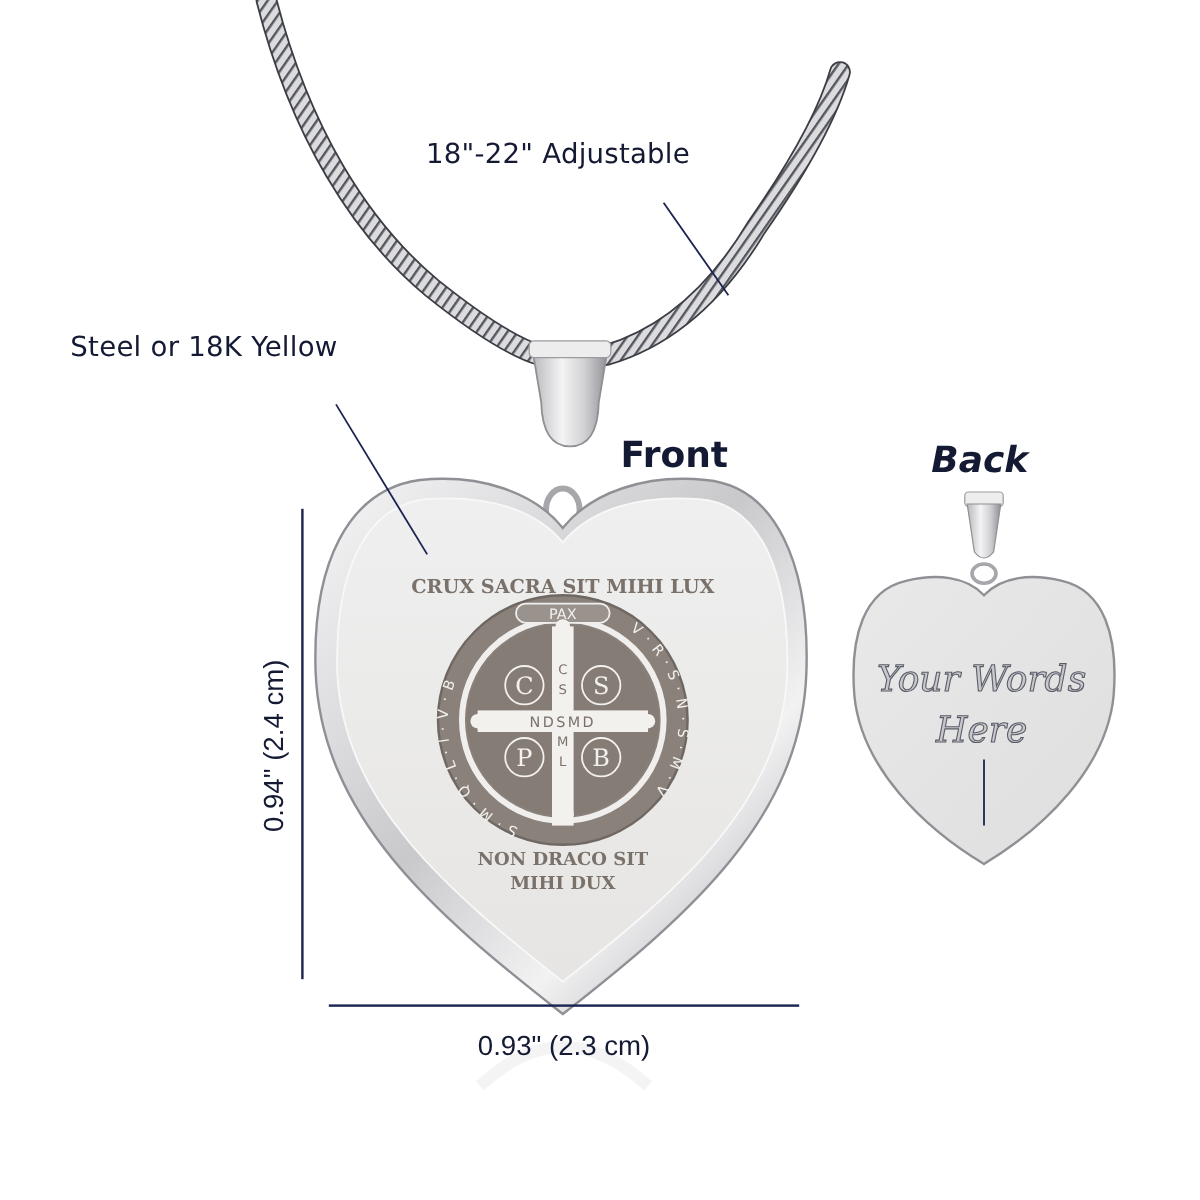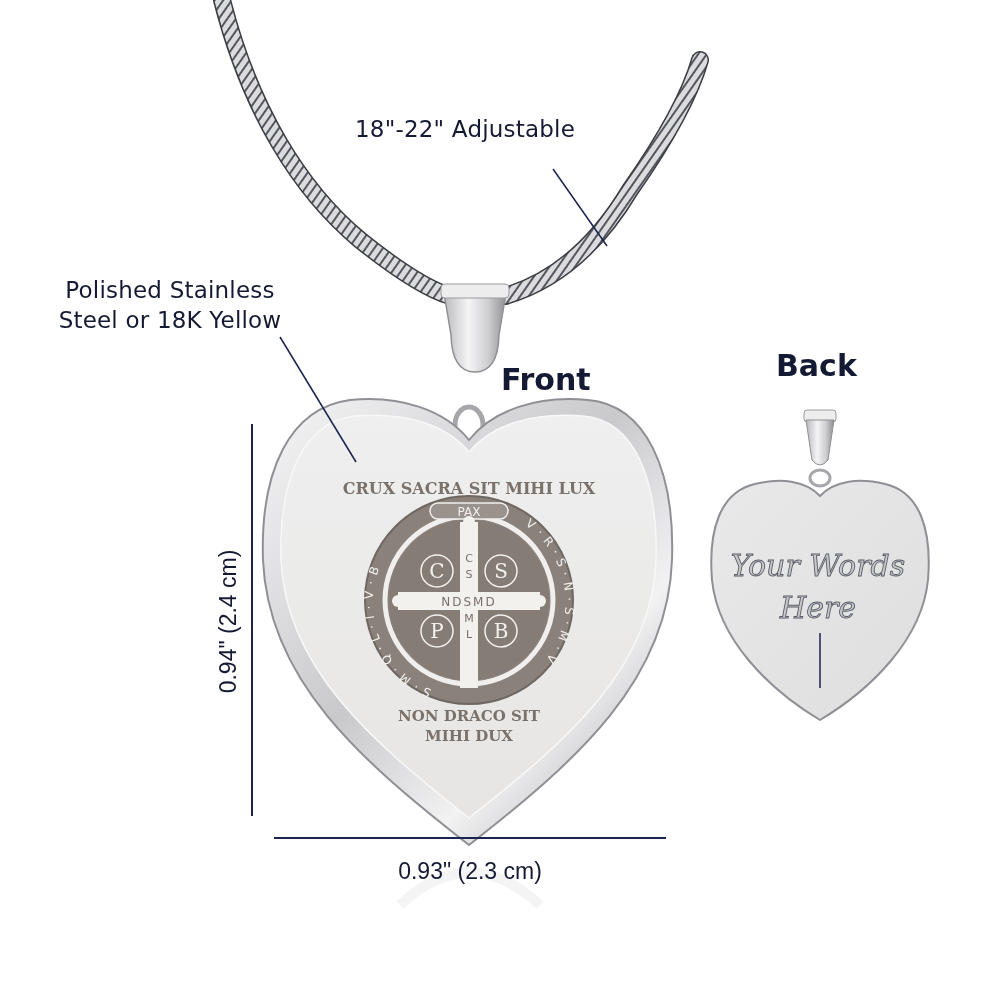--- a/index.html
+++ b/index.html
@@ -125,26 +125,25 @@
   <line x1="553" y1="169" x2="607" y2="246" stroke="#1b2350" stroke-width="1.5"></line>
   <line x1="280" y1="337" x2="356" y2="462" stroke="#1b2350" stroke-width="1.5"></line>
   <line x1="820" y1="633" x2="820" y2="688" stroke="#1b2350" stroke-width="1.5"></line>
 </svg>
 
 <div class="label" style="left:330px; top:114px; width:270px;">
   <div>18"-22" Adjustable</div>
 </div>
 
 <div class="label" style="left:40px; top:275px; width:260px;">
-  <div>Polished Stainless</div>
   <div>Steel or 18K Yellow</div>
 </div>
 
-<div class="heading" style="left:501px; top:362px;">Front</div>
-<div class="heading" style="left:776px; top:348px;">Back</div>
+<div class="heading" style="left:517px; top:362px;">Front</div>
+<div class="heading" style="left:776px; top:366px;font-style:italic;">Back</div>
 
 <div class="label" style="left:655px; top:718px; width:310px;">
 </div>
 
 <div class="rule" style="left:251px; top:424px; width:2px; height:392px;"></div>
 <div class="dim" style="left:108px; top:608px; width:240px; text-align:center; transform:rotate(-90deg); transform-origin:center;">0.94" (2.4 cm)</div>
 
 <div class="rule" style="left:274px; top:837px; width:392px; height:2px;"></div>
 <div class="dim" style="left:350px; top:858px; width:240px; text-align:center;">0.93" (2.3 cm)</div>
 

